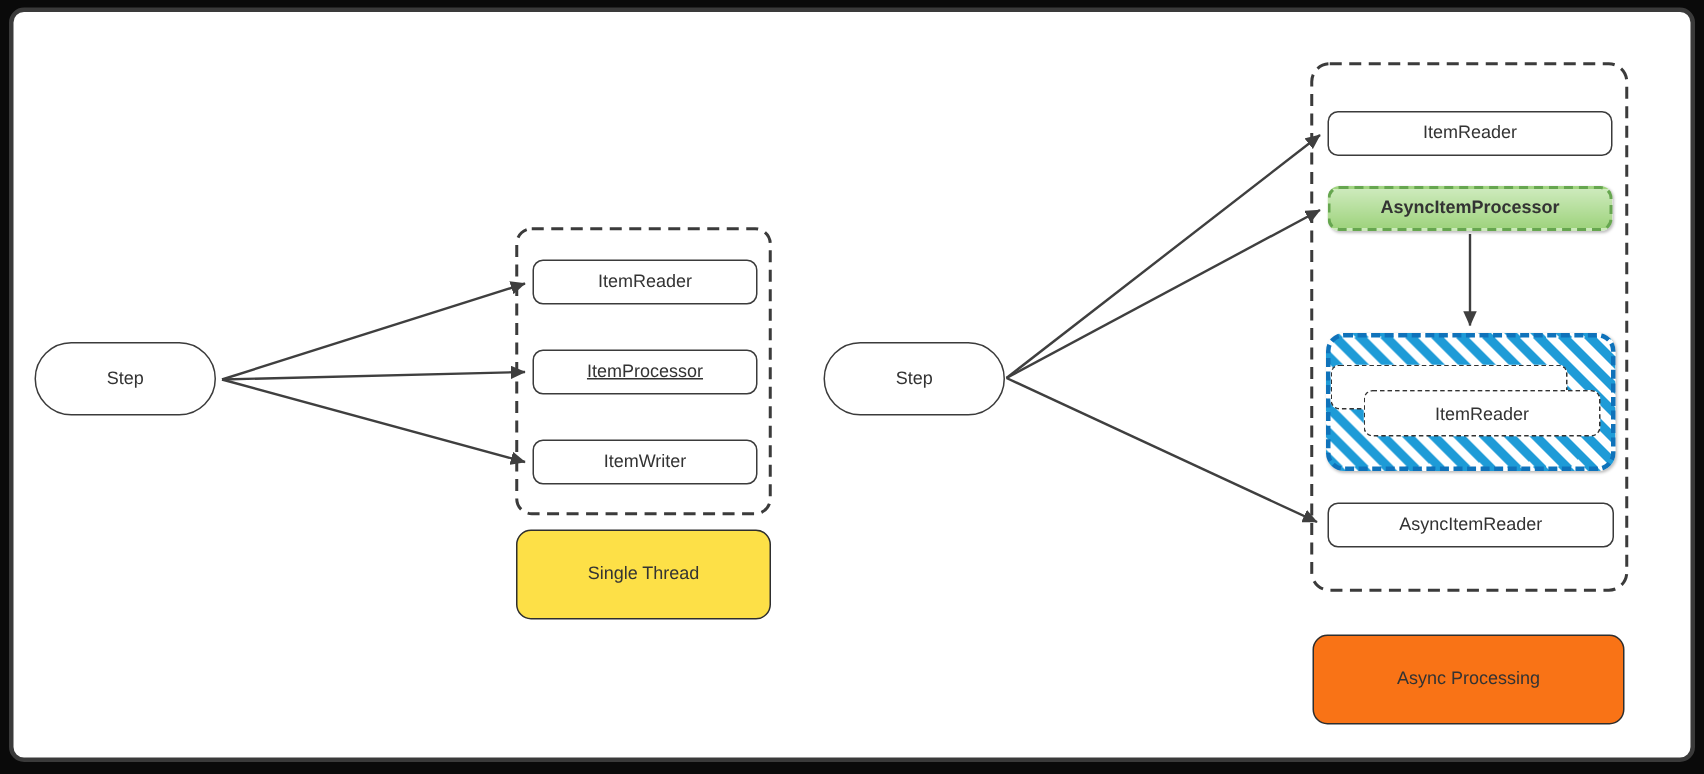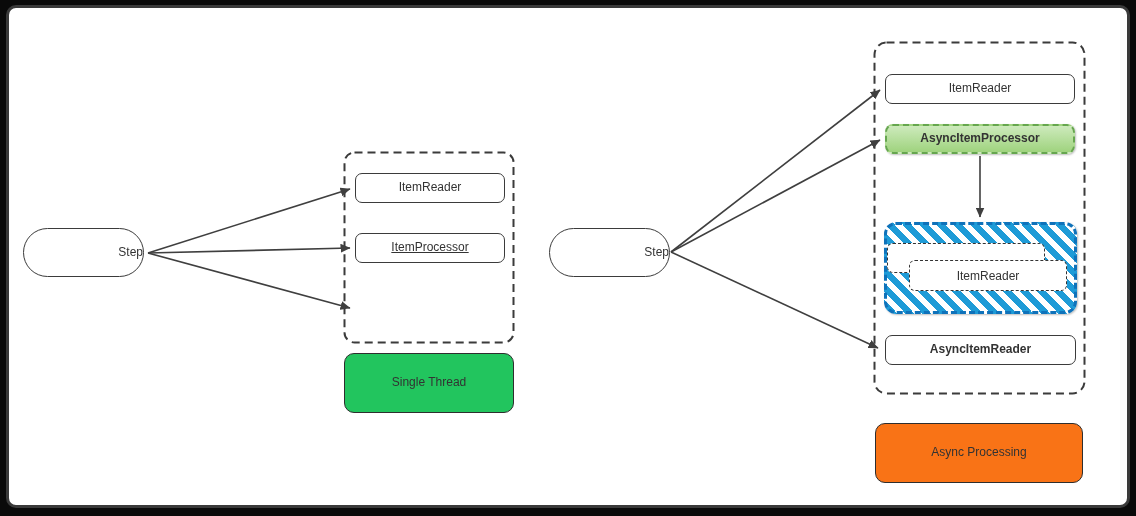--- a/index.html
+++ b/index.html
@@ -13,41 +13,41 @@
     border:3px solid #3a3a3a; border-radius:10px;
   }
   #edge-layer { position:absolute; left:0; top:0; pointer-events:none; }
 
   .node {
     position:absolute; box-sizing:border-box;
     display:flex; align-items:center; justify-content:center;
     font-size:12px; color:#333333; background:#ffffff;
     border:1.5px solid #3b3b3b; text-align:center; line-height:1.1;
   }
-  .stadium { border-radius:25px;justify-content:flex-end; }
+  .stadium { border-radius:25px; }
   .box     { border-radius:7px; }
 
   #step-left  { left:23px;  top:228px; width:121px; height:49px; }
   #step-right { left:549px; top:228px; width:121px; height:49px; }
 
   #item-reader-left    { left:355px; top:173px; width:150px; height:30px; }
   #item-processor-left { left:355px; top:233px; width:150px; height:30px;text-decoration:underline; }
   #item-writer-left    { left:355px; top:293px; width:150px; height:30px; }
 
   #single-thread {
     left:344px; top:353px; width:170px; height:60px;
-    background:#22c55e; border:1.5px solid #2e2e2e; border-radius:10px;
+    background:#fde047; border:1.5px solid #2e2e2e; border-radius:10px;
   }
   #async-processing {
     left:875px; top:423px; width:208px; height:60px;
     background:#f97316; border:1.5px solid #2e2e2e; border-radius:10px;
   }
 
   #item-reader-right { left:885px; top:74px;  width:190px; height:30px; }
-  #async-item-reader { left:885px; top:335px; width:191px; height:30px;font-weight:bold; }
+  #async-item-reader { left:885px; top:335px; width:191px; height:30px; }
 
   #async-item-processor {
     left:885px; top:124px; width:190px; height:30px;
     font-weight:bold; border-radius:8px;
     background:linear-gradient(180deg,#cdeabc 0%,#9fd37e 100%);
     border:2px dashed #66a64f;
     box-shadow:1px 1px 2px rgba(0,0,0,0.25);
   }
 
   #hatched-box {
@@ -97,20 +97,23 @@
   <div id="step-left" class="node stadium">
     <span>Step</span>
   </div>
 
   <div id="item-reader-left" class="node box">
     <span>ItemReader</span>
   </div>
   <div id="item-processor-left" class="node box">
     <span>ItemProcessor</span>
   </div>
+  <div id="item-writer-left" class="node box">
+    <span>ItemWriter</span>
+  </div>
 
   <div id="single-thread" class="node">
     <span>Single Thread</span>
   </div>
 
   <div id="step-right" class="node stadium">
     <span>Step</span>
   </div>
 
   <div id="item-reader-right" class="node box">

